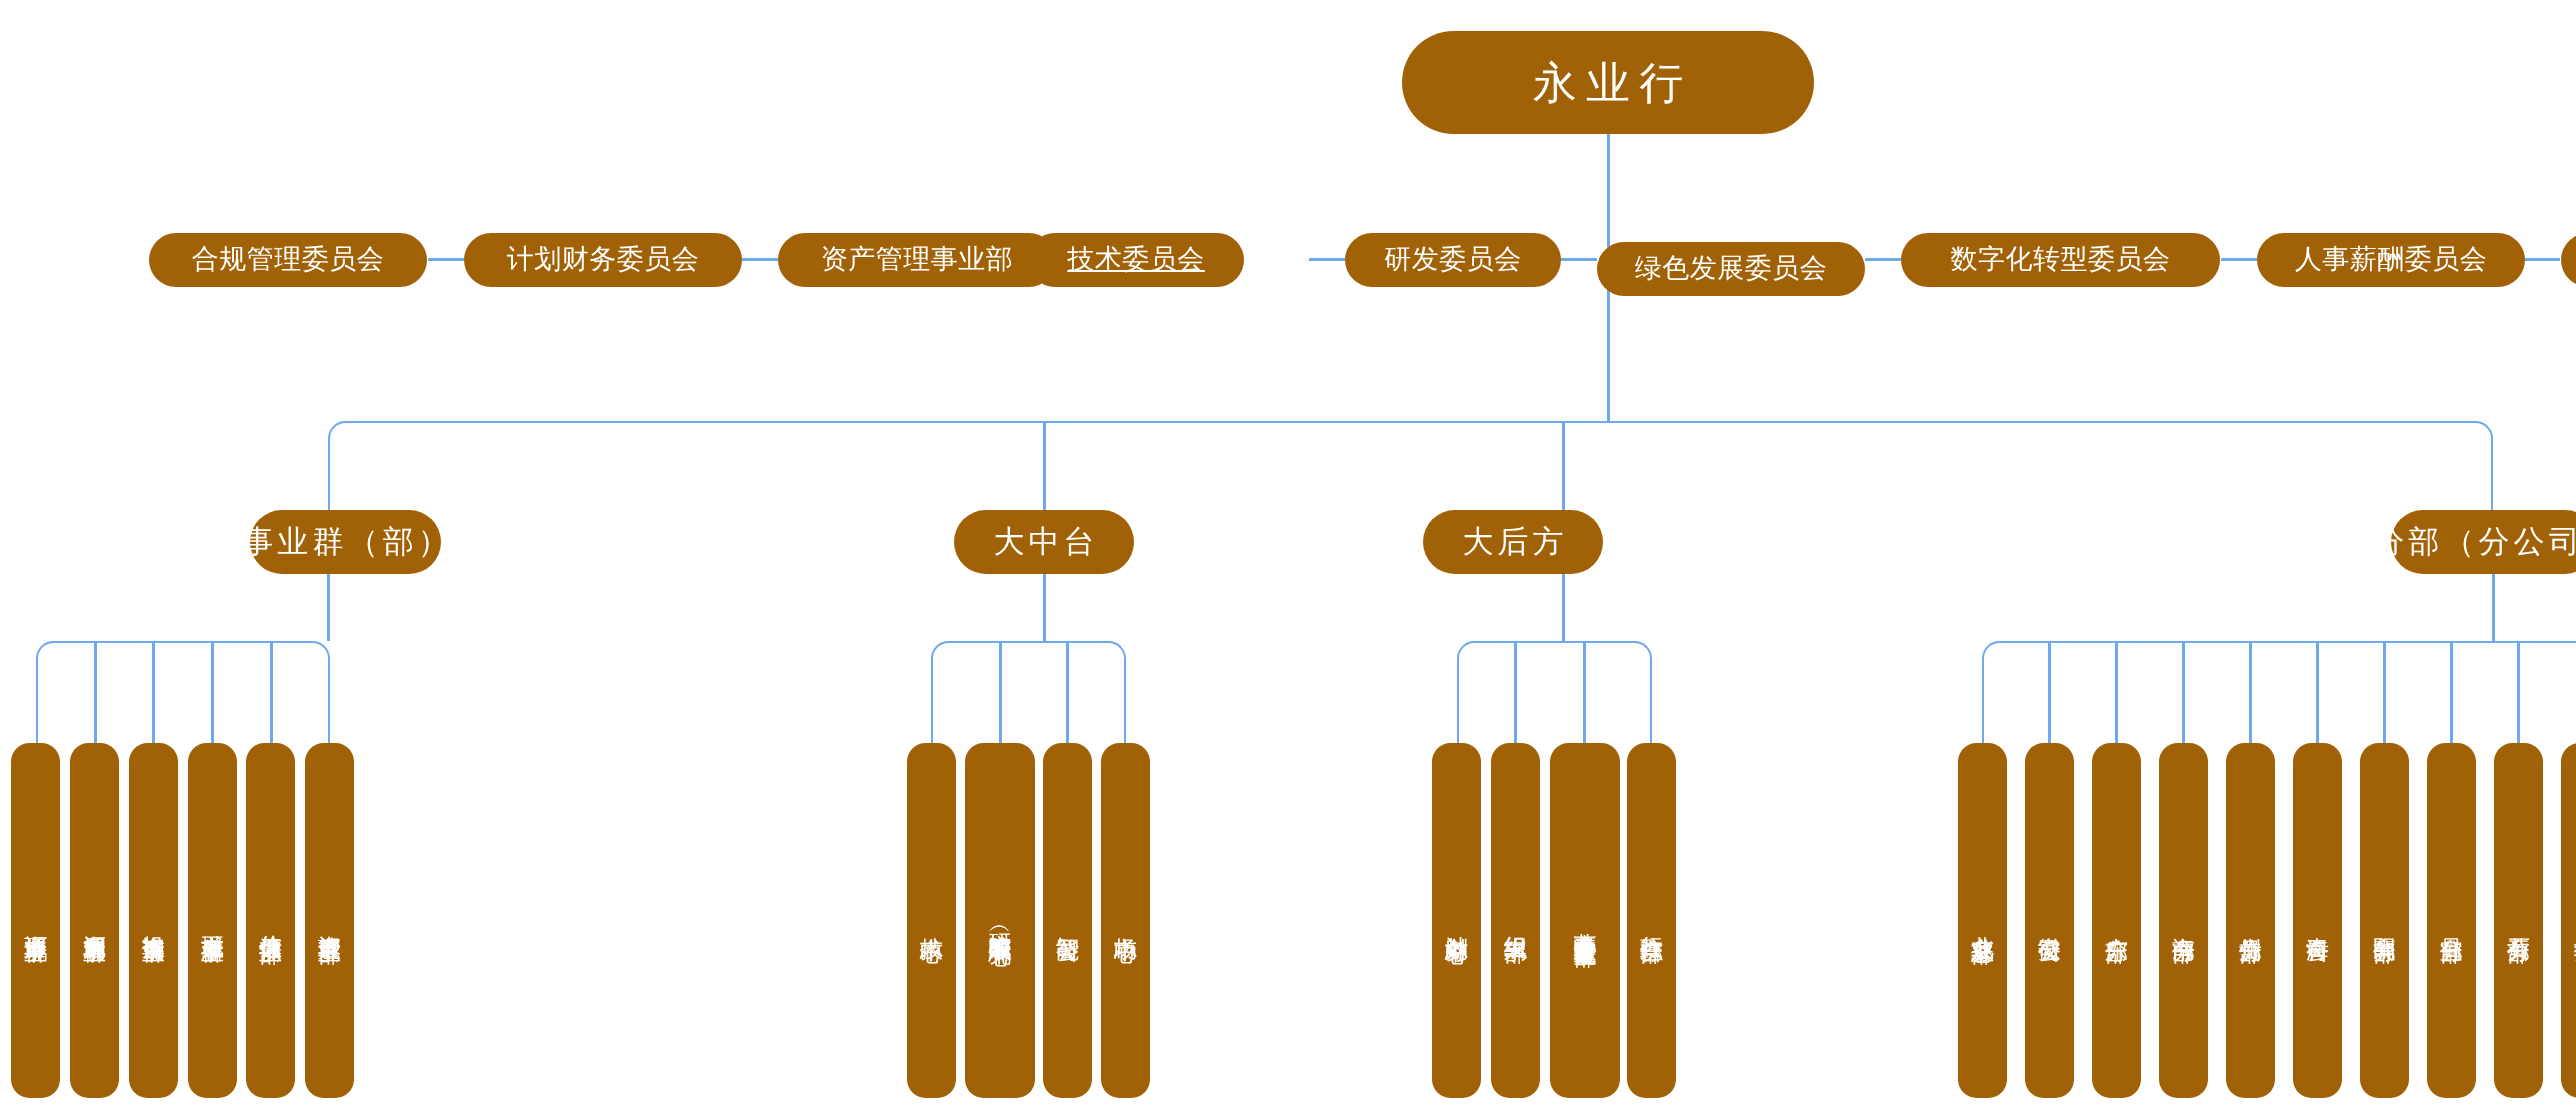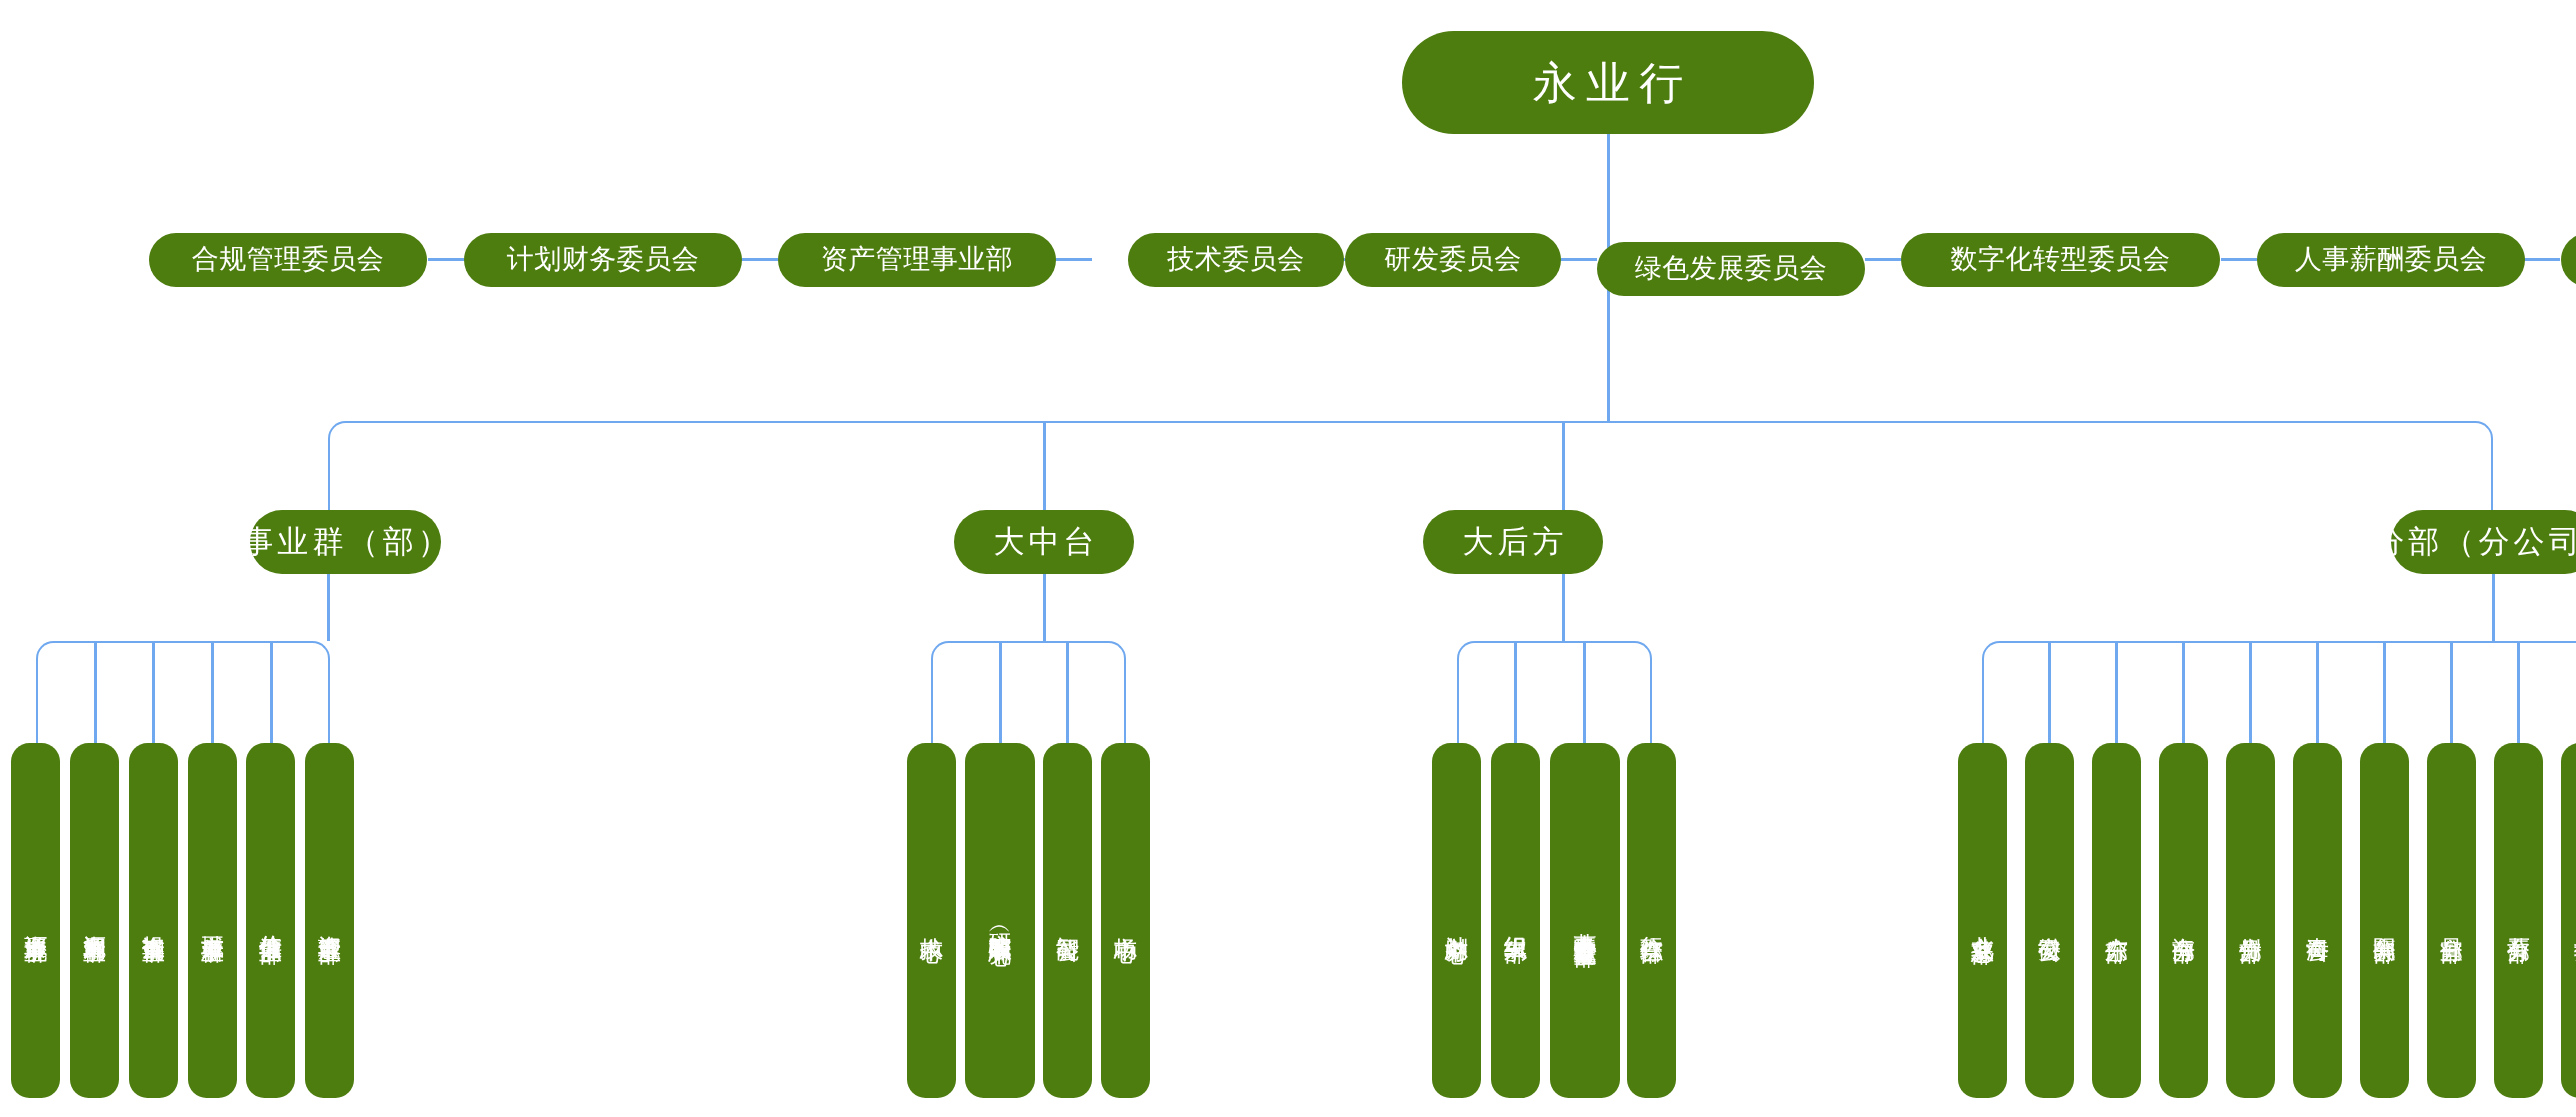--- a/index.html
+++ b/index.html
@@ -10,21 +10,21 @@
     overflow: hidden;
   }
   #chart {
     position: relative;
     width: 3207px; height: 1117px;
   }
 
   
   .node {
     position: absolute;
-    background: #4d7c0f;
+    background: #a16207;
     color: #ffffff;
     display: flex;
     align-items: center;
     justify-content: center;
     text-align: center;
     line-height: 1.18;
     white-space: nowrap;
   }
 
   
@@ -152,21 +152,21 @@
   <div id="committee-row">
       <div class="node committee" style="left: 149px; width: 278px;">
         <span>合规管理委员会</span>
       </div>
       <div class="node committee" style="left: 464px; width: 278px;">
         <span>计划财务委员会</span>
       </div>
       <div class="node committee" style="left: 778px; width: 278px;">
         <span>资产管理事业部</span>
       </div>
-      <div class="node committee" style="left: 1128px; width: 216px;">
+      <div class="node committee" style="left: 1028px; width: 216px; text-decoration: underline;">
         <span>技术委员会</span>
       </div>
       <div class="node committee" style="left: 1345px; width: 216px;">
         <span>研发委员会</span>
       </div>
       <div class="node committee" style="left: 1597px; width: 268px; margin-top: 9px;">
         <span>绿色发展委员会</span>
       </div>
       <div class="node committee" style="left: 1901px; width: 319px; text-align: right;">
         <span>数字化转型委员会</span>

